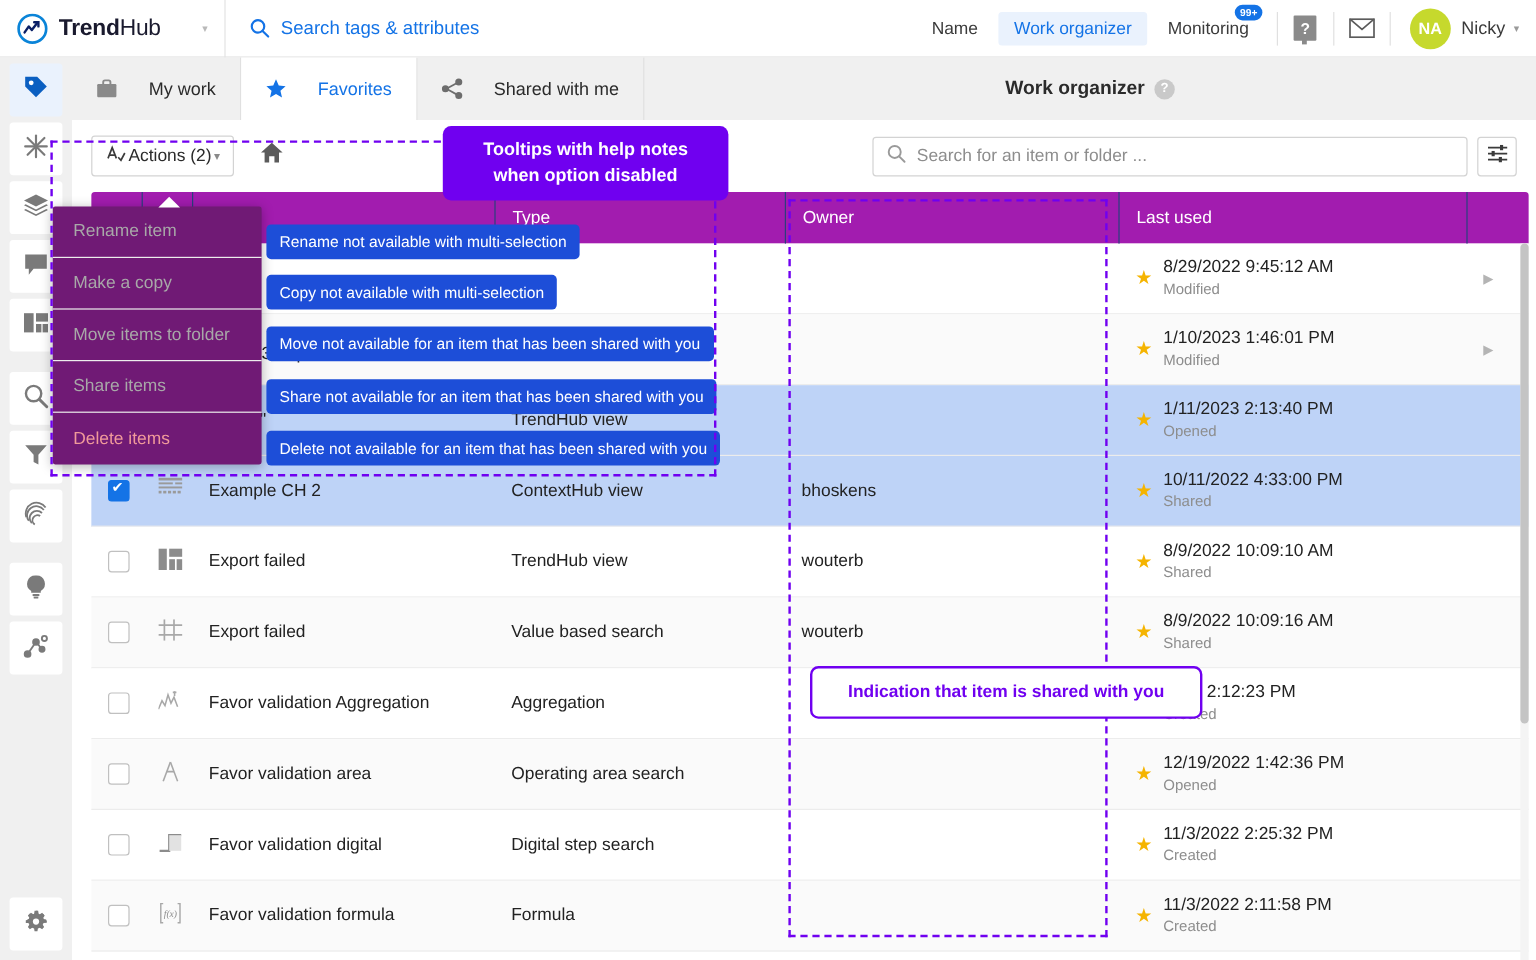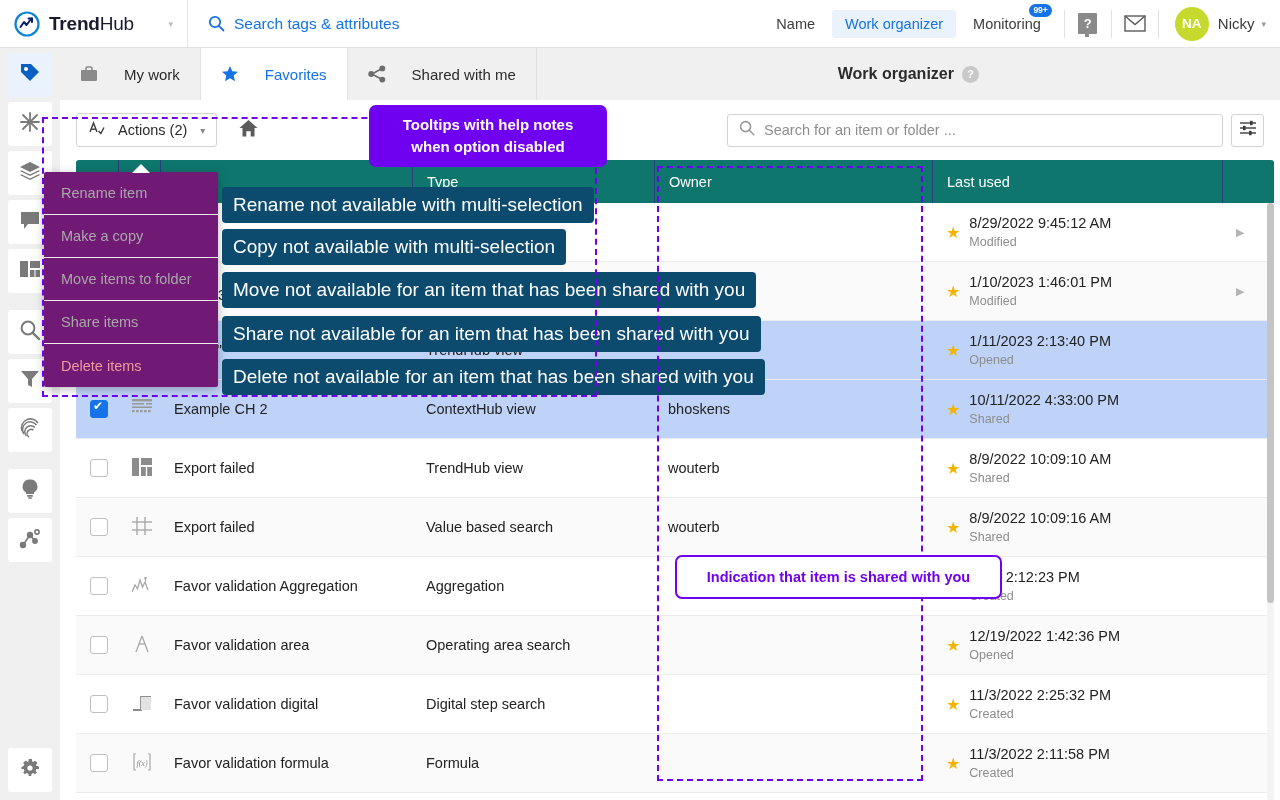--- a/index.html
+++ b/index.html
@@ -61,35 +61,35 @@
   .tab.active { background: #fff; color: #1473e6; }
   .tab .ti { width: 18px; height: 18px; display: inline-block; }
   .page-title-wrap { flex: 1; display: flex; align-items: center; justify-content: center; gap: 8px; }
   .page-title { font-size: 16px; font-weight: 700; color: #2b2b2b; }
   .qmark { width: 17px; height: 17px; border-radius: 50%; background: #c9c9c9; color: #fff; font-size: 11px;
            font-weight: 700; display: flex; align-items: center; justify-content: center; }
 
   
   .content { position: absolute; top: 100px; left: 60px; width: 1220px; height: 700px; background: #fff; }
   .toolbar { height: 60px; display: flex; align-items: center; padding: 0 16px; }
-  .actions-btn { display: flex; align-items: center; gap: 13px; height: 34px; padding: 0 11px;
+  .actions-btn { display: flex; align-items: center; gap: 2px; height: 34px; padding: 0 11px;
                  border: 1px solid #d3d3d3; border-radius: 3px; background: #fff; font-size: 14.5px; color: #2b2b2b; }
   .home-btn { width: 34px; height: 34px; margin-left: 14px; display: flex; align-items: center; justify-content: center; }
   .tb-spacer { flex: 1; }
   .searchbox { width: 496px; height: 33px; border: 1px solid #d3d3d3; border-radius: 3px; display: flex;
                align-items: center; padding: 0 11px; gap: 9px; background: #fff; }
   .searchbox input { border: 0; outline: 0; font-size: 14.5px; color: #2b2b2b; width: 100%;
                      font-family: "Liberation Sans", sans-serif; background: transparent; }
   .searchbox input::placeholder { color: #8d8d8d; }
   .filter-btn { width: 33px; height: 33px; margin-left: 8px; border: 1px solid #d3d3d3; border-radius: 3px;
                 display: flex; align-items: center; justify-content: center; background: #fff; }
 
   
   .tablewrap { position: absolute; top: 60px; left: 16px; width: 1198px; height: 640px; overflow: hidden; }
-  .thead { display: flex; height: 43px; background: #0f766e; border-radius: 3px 3px 0 0; }
+  .thead { display: flex; height: 43px; background: #a21caf; border-radius: 3px 3px 0 0; }
   .th { color: #fff; font-size: 14.5px; display: flex; align-items: center; padding-left: 14px;
         border-left: 1px solid #2b3f7e; }
   .th:first-child { border-left: 0; }
   .c-check { width: 42px; flex: 0 0 42px; }
   .c-icon  { width: 42px; flex: 0 0 42px; }
   .c-name  { width: 252px; flex: 0 0 252px; }
   .c-type  { width: 242px; flex: 0 0 242px; }
   .c-owner { width: 278px; flex: 0 0 278px; }
   .c-used  { width: 290px; flex: 0 0 290px; }
   .c-arrow { width: 42px; flex: 0 0 42px; }
@@ -113,21 +113,21 @@
 
   
   .menu { position: absolute; left: 44px; top: 172px; width: 174px; background: #701a75;
           box-shadow: 0 2px 10px rgba(0,0,0,.28); border-radius: 2px; z-index: 40; }
   .menu:before { content: ""; position: absolute; top: -8px; left: 88px; border-left: 9px solid transparent;
                  border-right: 9px solid transparent; border-bottom: 9px solid #fff; }
   .mi { height: 43px; display: flex; align-items: center; padding-left: 17px; font-size: 14.5px;
         color: #a8a8a8; border-bottom: 1px solid #ededed; }
   .mi.danger { color: #f09a9a; border-bottom: 0; }
 
-  .tip { position: absolute; background: #0c4a6e; color: #fff; font-size: 19px; border-radius: 4px;
+  .tip { position: absolute; background: #1d4ed8; color: #fff; font-size: 13px; border-radius: 4px;
          padding: 7px 11px; white-space: nowrap; z-index: 50; }
 
   .note-purple { position: absolute; background: #7000f0; color: #fff; border-radius: 7px;
                  font-size: 15px; font-weight: 700; text-align: center; line-height: 22px;
                  padding: 9px 16px; z-index: 60; }
   .note-outline { position: absolute; background: #fff; border: 2px solid #7000f0; border-radius: 7px;
                   color: #7000f0; font-size: 14.5px; font-weight: 700; text-align: center;
                   padding: 12px 14px; white-space: nowrap; z-index: 60; }
   .dash { position: absolute; border: 2.5px dashed #7000f0; z-index: 55; pointer-events: none; }
 

